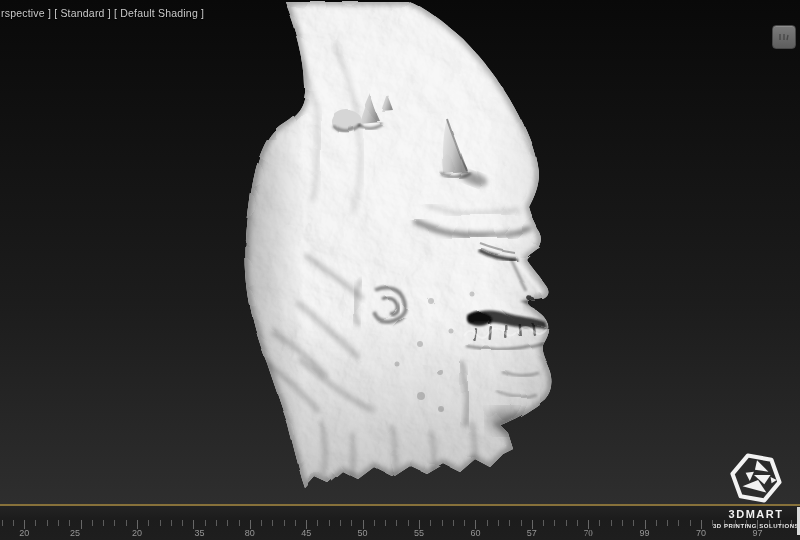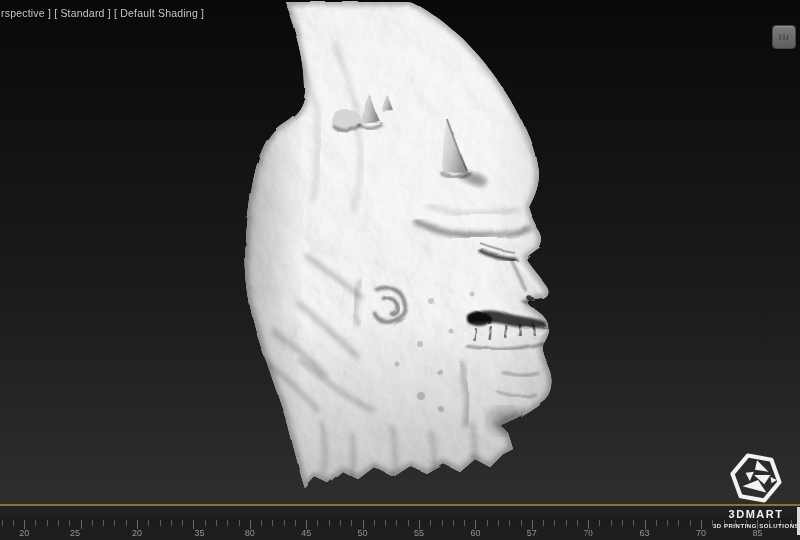--- a/index.html
+++ b/index.html
@@ -288,33 +288,33 @@
         <span class="tick" style="left: 554.36px; height: 6px;"></span>
         <span class="tick" style="left: 565.64px; height: 6px;"></span>
         <span class="tick" style="left: 576.92px; height: 6px;"></span>
         <span class="tick major" style="left: 588.2px; height: 9px;"></span>
         <span class="tick-label" style="left: 588.2px; font-family: Liberation Serif, serif;">70</span>
         <span class="tick" style="left: 599.48px; height: 6px;"></span>
         <span class="tick" style="left: 610.76px; height: 6px;"></span>
         <span class="tick" style="left: 622.04px; height: 6px;"></span>
         <span class="tick" style="left: 633.32px; height: 6px;"></span>
         <span class="tick major" style="left: 644.6px; height: 9px;"></span>
-        <span class="tick-label" style="left: 644.6px;">63</span>
+        <span class="tick-label" style="left: 644.6px;">99</span>
         <span class="tick" style="left: 655.88px; height: 6px;"></span>
         <span class="tick" style="left: 667.16px; height: 6px;"></span>
         <span class="tick" style="left: 678.44px; height: 6px;"></span>
         <span class="tick" style="left: 689.72px; height: 6px;"></span>
         <span class="tick major" style="left: 701px; height: 9px;"></span>
         <span class="tick-label" style="left: 701px;">70</span>
         <span class="tick" style="left: 712.28px; height: 6px;"></span>
         <span class="tick" style="left: 723.56px; height: 6px;"></span>
         <span class="tick" style="left: 734.84px; height: 6px;"></span>
         <span class="tick" style="left: 746.12px; height: 6px;"></span>
         <span class="tick major" style="left: 757.4px; height: 9px;"></span>
-        <span class="tick-label" style="left: 757.4px;">85</span>
+        <span class="tick-label" style="left: 757.4px;">97</span>
         <span class="tick" style="left: 768.68px; height: 6px;"></span>
         <span class="tick" style="left: 779.96px; height: 6px;"></span>
         <span class="tick" style="left: 791.24px; height: 6px;"></span>
       </div>
   </div>
 
   <div class="logo">
     <svg width="54" height="52" viewBox="0 0 52 50">
       <path d="M48.6,29 L33.9,46.6 L11.2,42.6 L3.35,21 L18.1,3.4 L40.8,7.4 Z" fill="none" stroke="#f2f2f2" stroke-width="4" stroke-linejoin="round"></path>
       <g fill="#f2f2f2">

